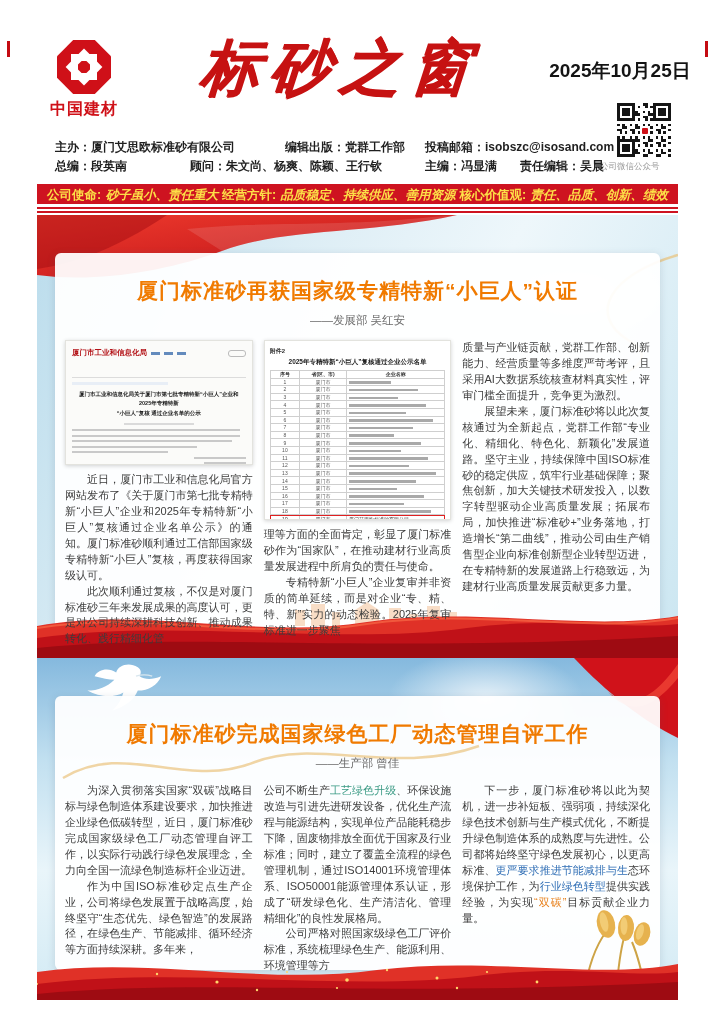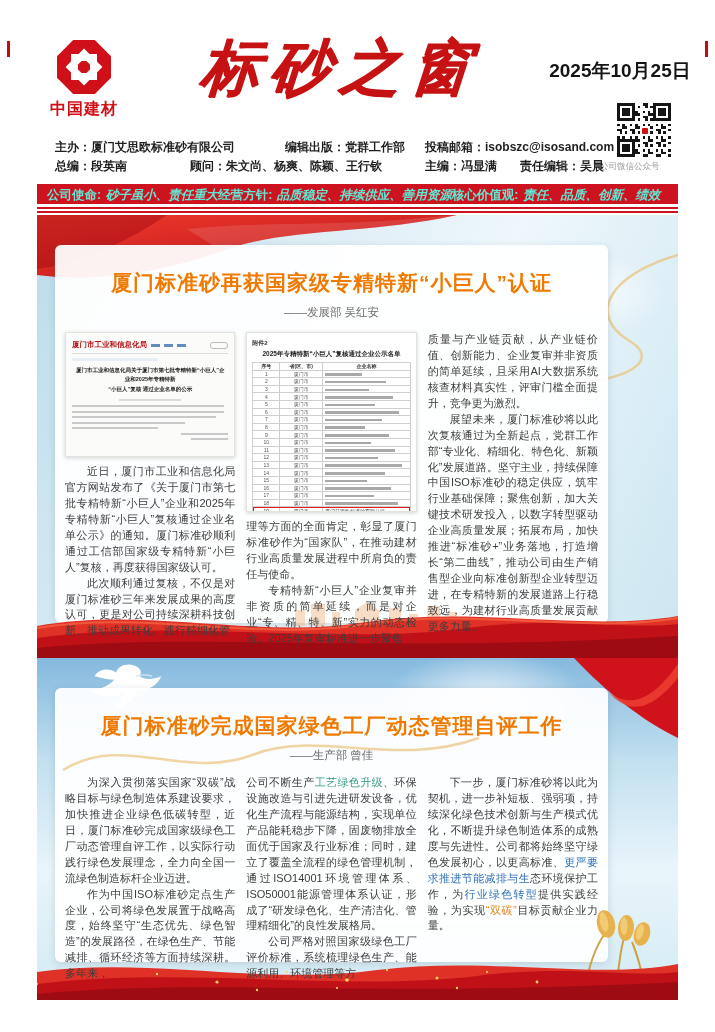--- a/index.html
+++ b/index.html
@@ -30,58 +30,58 @@
   .qr i.on{background:#151515;}
   .qr-logo{position:absolute;left:23px;top:23px;width:8px;height:8px;background:#fff;border:1px solid #fff;}
   .qr-logo::after{content:"";position:absolute;left:1px;top:1px;width:6px;height:6px;background:#cf1018;border-radius:1px;}
   .qr-caption{position:absolute;left:600px;top:161px;width:90px;text-align:left;font-size:8.5px;color:#979797;}
   .info-row{position:absolute;left:55px;width:560px;height:14px;font-size:12px;font-weight:600;color:#1f1f1f;}
   .info-row.r1{top:139px}.info-row.r2{top:158px}
   .info-item{position:absolute;white-space:nowrap;}
 
   
   .motto-bar{position:absolute;left:37px;top:184px;width:641px;height:20px;background:#ce1320;
-    display:flex;align-items:center;justify-content:flex-start;padding:0 10px;box-sizing:border-box;color:#5eead4;}
+    display:flex;align-items:center;justify-content:space-between;padding:0 10px;box-sizing:border-box;color:#fde047;}
   .motto-item{white-space:nowrap;}
   .motto-label{font-weight:bold;font-size:12.5px;}
   .motto-val{font-family:"DejaVu Serif","Liberation Serif",serif;font-style:italic;font-weight:600;font-size:12.5px;}
   .rule{position:absolute;left:37px;width:641px;height:2px;background:#ce1320;}
   .rule.r1{top:207px}.rule.r2{top:211px}
 
   
   .band{position:absolute;left:37px;width:641px;overflow:hidden;}
   .band1{top:215px;height:443px;
     background:radial-gradient(120px 60px at 85% 18%,rgba(255,255,255,.8),rgba(255,255,255,0) 70%),
                linear-gradient(115deg,#badcec 0%,#dcedf5 32%,#eef7fb 58%,#cbe6f1 100%);}
   .band2{top:658px;height:342px;
     background:radial-gradient(140px 70px at 70% 12%,rgba(255,255,255,.75),rgba(255,255,255,0) 70%),
                linear-gradient(180deg,#85b9de 0%,#c2e0f0 30%,#e9f5fa 62%,#d2eaf4 100%);}
   .deco{position:absolute;pointer-events:none;}
 
   
-  .panel{position:absolute;left:18px;width:553px;background:rgba(255,255,255,.94);border-radius:6px;
-    box-shadow:0 2px 8px rgba(60,90,110,.18);box-sizing:border-box;}
+  .panel{position:absolute;left:18px;width:605px;background:rgba(255,255,255,.94);border-radius:6px;
+    box-shadow:0 2px 8px rgba(60,90,110,.18);box-sizing:border-box;margin-top:8px;}
   .panel1{top:30px;height:378px;}
   .panel2{top:30px;height:274px;}
   .art-title{margin:0;padding-top:24px;text-align:center;color:#f07a00;font-weight:800;
     font-size:21px;letter-spacing:1px;position:relative;z-index:2;}
   .art-byline{margin-top:8px;text-align:center;color:#6a6a6a;font-size:11.5px;position:relative;z-index:2;}
   .cols{display:flex;gap:11px;margin:12px 10px 0;position:relative;z-index:2;}
   .col{flex:1;min-width:0;}
   .col p{font-size:11px;line-height:1.45;text-align:justify;color:#3c3c3c;margin:0;}
   .col p.ind{text-indent:2em;}
   .hl-teal{color:#3a9a84;}
   .hl-blue{color:#2f6eb5;}
   .hl-orange{color:#e8821e;}
 
   
   .fig{background:#fbfbf9;border:1px solid #e3e3de;box-shadow:0 1px 4px rgba(0,0,0,.18);
     padding:7px 6px;margin-bottom:7px;box-sizing:border-box;overflow:hidden;}
   .fig-site{height:125px;}
-  .site-head{display:flex;align-items:center;gap:4px;border-bottom:1px solid #dcdcdc;padding-bottom:3px;}
+  .site-head{display:flex;align-items:center;gap:4px;border-bottom:1px solid #dcdcdc;padding-bottom:19px;}
   .site-name{color:#b31217;font-weight:bold;font-size:7.5px;white-space:nowrap;}
   .nav-dot{display:inline-block;width:9px;height:3px;background:#3d6fae;opacity:.8;}
   .search-pill{margin-left:auto;width:16px;height:5px;border:1px solid #bbb;border-radius:3px;}
   .crumb{height:3px;background:#e8eef6;margin:4px 0 5px;width:55%;}
   .doc-title{font-size:5.5px;font-weight:bold;color:#222;text-align:center;line-height:1.7;margin:4px 3px 5px;}
   .tline{height:2px;background:#c9c9c9;margin:3.5px 0;}
   .tline.right{margin-left:auto;}
 
   
   .fig-table{height:180px;background:#fff;padding:6px 5px;}
@@ -747,21 +747,21 @@
                 </tbody>
             </table>
           </div>
           <div>
               <p><span>理等方面的全面肯定，彰显了厦门标准砂作为“国家队”，在推动建材行业高质量发展进程中所肩负的责任与使命。</span></p>
               <p class="ind"><span>专精特新“小巨人”企业复审并非资质的简单延续，而是对企业“专、精、特、新”实力的动态检验。2025年复审标准进一步聚焦</span></p>
             </div>
         </div>
         <div class="col">
           <div>
-              <p><span>质量与产业链贡献，从产业链价值、创新能力、企业复审并非资质的简单延续，且采用AI大数据系统核查材料真实性，评审门槛全面提升，竞争更为激烈。</span></p>
+              <p><span>质量与产业链贡献，党群工作部、创新能力、经营质量等多维度严苛考评，且采用AI大数据系统核查材料真实性，评审门槛全面提升，竞争更为激烈。</span></p>
               <p class="ind"><span>展望未来，厦门标准砂将以此次复核通过为全新起点，党群工作部“专业化、精细化、特色化、新颖化”发展道路。坚守主业，持续保障中国ISO标准砂的稳定供应，筑牢行业基础保障；聚焦创新，加大关键技术研发投入，以数字转型驱动企业高质量发展；拓展布局，加快推进“标准砂+”业务落地，打造增长“第二曲线”，推动公司由生产销售型企业向标准创新型企业转型迈进，在专精特新的发展道路上行稳致远，为建材行业高质量发展贡献更多力量。</span></p>
             </div>
         </div>
       </div>
     </div>
 
     <svg class="deco" style="left:0;bottom:0" width="641" height="58" viewBox="0 0 641 58" preserveAspectRatio="none">
       <g opacity=".35" fill="#eda05f">
         <rect x="258" y="10" width="10" height="16"></rect>
           <rect x="274" y="4" width="14" height="22"></rect>

